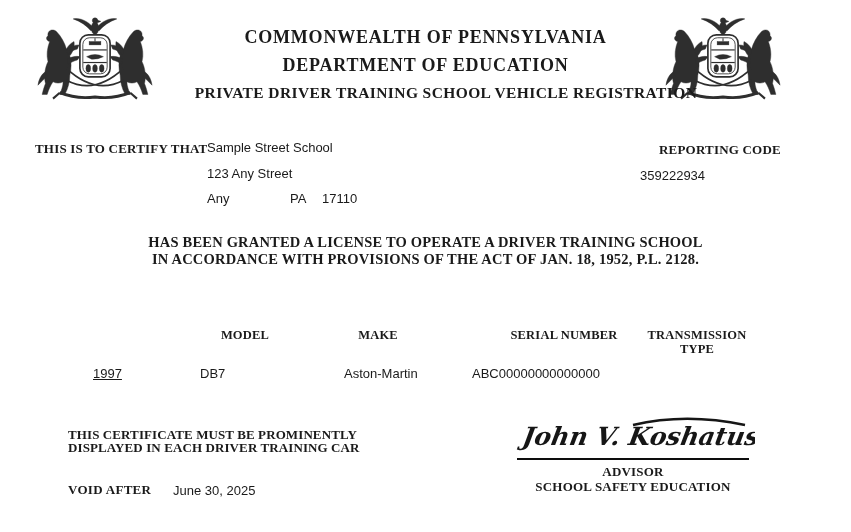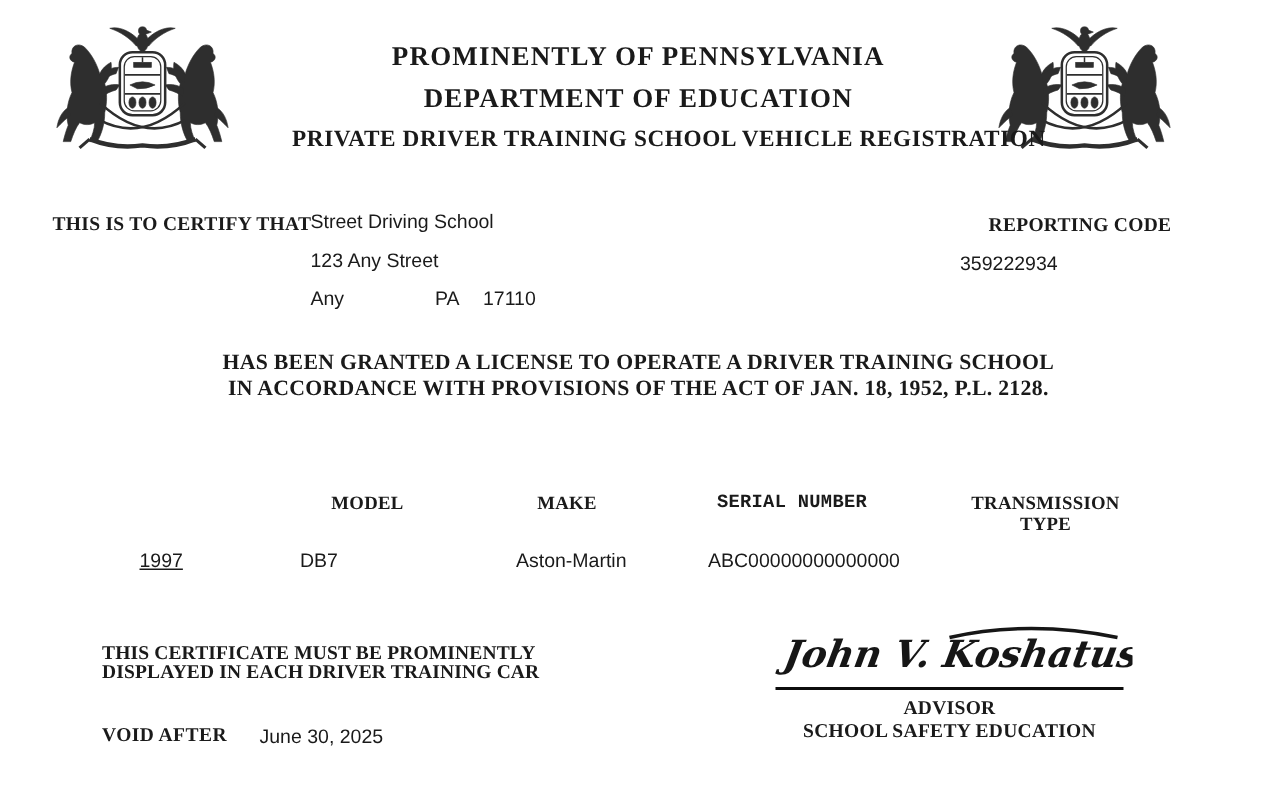--- a/index.html
+++ b/index.html
@@ -29,21 +29,21 @@
   .school-state{left:290px;top:191px;font-size:13px;}
   .school-zip{left:322px;top:191px;font-size:13px;}
   .rc-label{left:659px;top:142px;font-size:13px;letter-spacing:0.2px;}
   .rc-value{left:640px;top:168px;font-size:13px;}
   .stmt1{top:234px;font-size:14.5px;letter-spacing:0.2px;}
   .stmt2{top:251px;font-size:14.5px;letter-spacing:0.2px;}
   .th{position:absolute;top:328px;font-size:12.5px;text-align:center;line-height:14px;letter-spacing:0.2px;}
   .th-year{left:93px;width:74px;}
   .th-model{left:203px;width:84px;}
   .th-make{left:336px;width:84px;}
-  .th-serial{left:466px;width:124px;font-family:Liberation Mono, monospace;}
+  .th-serial{left:502px;width:124px;}
   .th-trans{left:643px;width:108px;}
   .td{position:absolute;top:366px;font-size:13px;}
   .td-year{left:93px;width:74px;text-decoration:underline;}
   .td-model{left:200px;}
   .td-make{left:344px;}
   .td-serial{left:472px;}
   .td-trans{left:643px;width:108px;text-align:center;}
   .notice1{left:68px;top:427px;font-size:13px;letter-spacing:0.1px;}
   .notice2{left:68px;top:440px;font-size:13px;letter-spacing:0.1px;}
   .void-label{left:68px;top:482px;font-size:13px;letter-spacing:0.3px;}
@@ -130,26 +130,26 @@
       <ellipse cx="70" cy="66" rx="2.8" ry="4.5"></ellipse>
       <ellipse cx="78" cy="66" rx="2.8" ry="4.5"></ellipse>
       <path d="M36 80 Q70 98 104 66" fill="none" stroke-width="2"></path>
       <path d="M104 80 Q70 98 36 66" fill="none" stroke-width="2"></path>
       <path d="M28 95 Q48 103 70 100 Q92 103 112 95" fill="none" stroke-width="3.5"></path>
       <path d="M28 95 L20 102" fill="none" stroke-width="2.5"></path>
       <path d="M112 95 L120 102" fill="none" stroke-width="2.5"></path>
     </g>
   </svg>
 
-  <div class="abs centered serifb title1">PROMINENTLY OF PENNSYLVANIA</div>
+  <div class="abs centered serifb title1">COMMONWEALTH OF PENNSYLVANIA</div>
   <div class="abs centered serifb title2">DEPARTMENT OF EDUCATION</div>
   <div class="abs centered serifb title3">PRIVATE DRIVER TRAINING SCHOOL VEHICLE REGISTRATION</div>
 
   <div class="abs serifb certify-label">THIS IS TO CERTIFY THAT</div>
-  <div class="abs sans school-name">Street Driving School</div>
+  <div class="abs sans school-name">Sample Street School</div>
   <div class="abs sans school-street">123 Any Street</div>
   <div class="abs sans school-city">Any</div>
   <div class="abs sans school-state">PA</div>
   <div class="abs sans school-zip">17110</div>
 
   <div class="abs serifb rc-label">REPORTING CODE</div>
   <div class="abs sans rc-value">359222934</div>
 
   <div class="abs centered serifb stmt1">HAS BEEN GRANTED A LICENSE TO OPERATE A DRIVER TRAINING SCHOOL</div>
   <div class="abs centered serifb stmt2">IN ACCORDANCE WITH PROVISIONS OF THE ACT OF JAN. 18, 1952, P.L. 2128.</div>

